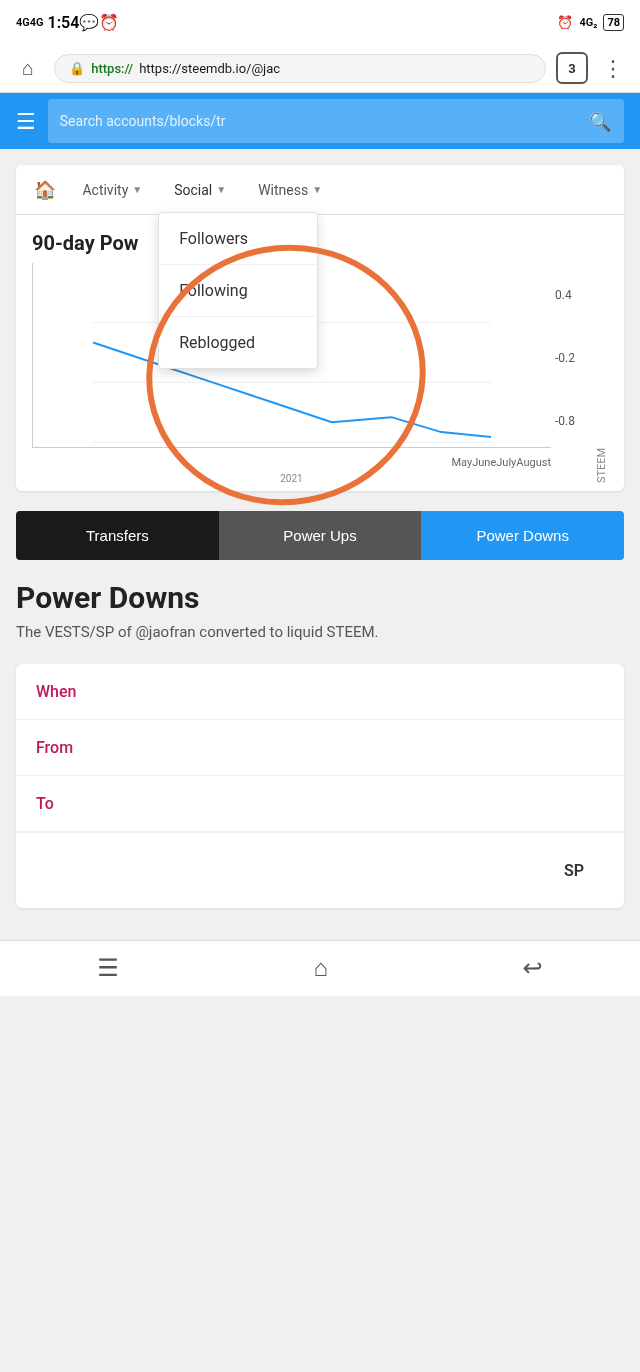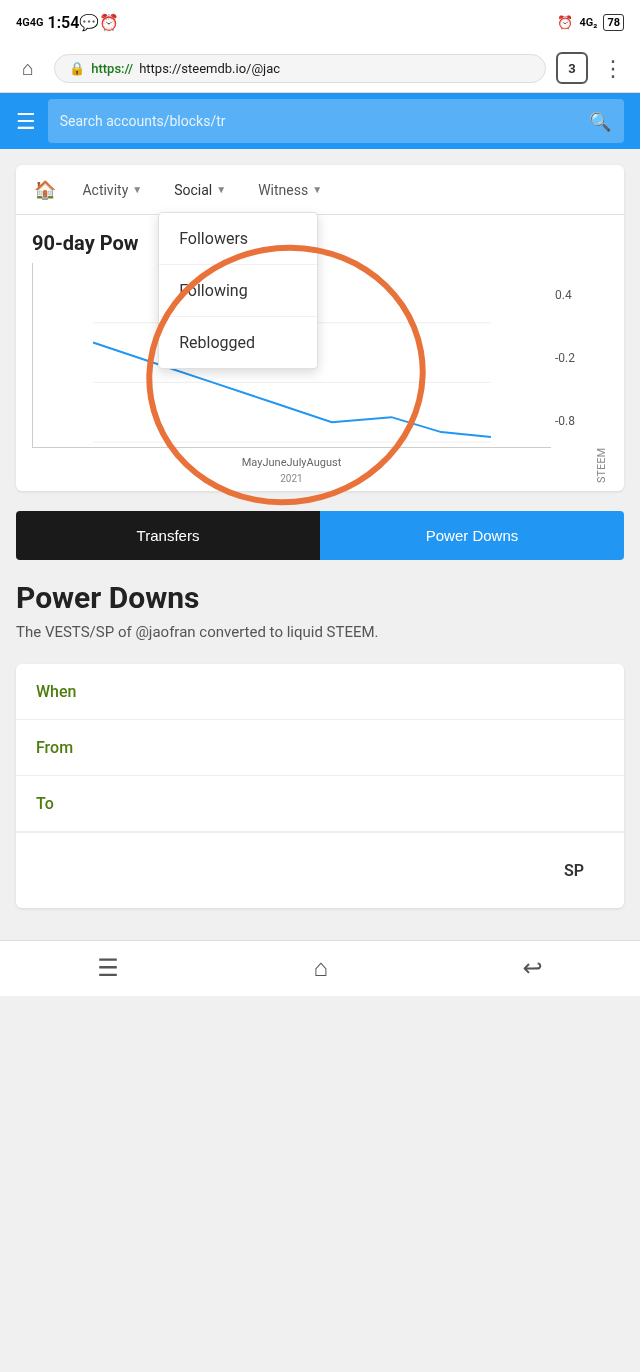--- a/index.html
+++ b/index.html
@@ -145,21 +145,21 @@
     }
     .dropdown-item:last-child { border-bottom: none; }
     .chart-title {
       font-size: 20px;
       font-weight: 700;
       color: #222;
       margin-bottom: 8px;
     }
     .x-axis {
       display: flex;
-      justify-content: center;
+      justify-content: flex-end;
       padding: 4px 0;
       font-size: 11px;
       color: #666;
     }
 
     
     .circle-annotation {
       position: absolute;
       top: 80px;
       left: 130px;
@@ -212,21 +212,21 @@
       border-radius: 6px;
       box-shadow: 0 1px 3px rgba(0,0,0,0.1);
       padding: 0;
       overflow: hidden;
     }
     .table-row-item {
       padding: 18px 20px;
       border-bottom: 1px solid #eee;
       font-size: 16px;
       font-weight: 500;
-      color: #4d7c0f;
+      color: #be185d;
     }
     .table-row-item:last-child { border-bottom: none; }
     .sp-label {
       padding: 18px 20px;
       text-align: left;
       font-size: 16px;
       font-weight: 600;
       color: #333;
     }
     .table-footer {
@@ -348,20 +348,21 @@
         <div style="writing-mode:vertical-rl; transform:rotate(180deg); font-size:11px; color:#888; padding-bottom:30px;">STEEM</div>
       </div>
     </div>
 
     <div class="circle-annotation"></div>
   </div>
 
   <div class="tabs-section">
     <div class="tab-bar">
       <button class="tab-btn dark">Transfers</button>
+      <button class="tab-btn medium">Power Ups</button>
       <button class="tab-btn active">Power Downs</button>
     </div>
   </div>
 
   <div>
     <div class="section-title">Power Downs</div>
     <div class="section-desc">The VESTS/SP of @jaofran converted to liquid STEEM.</div>
 
     <div class="table-card">
       <div class="table-row-item">When</div>

